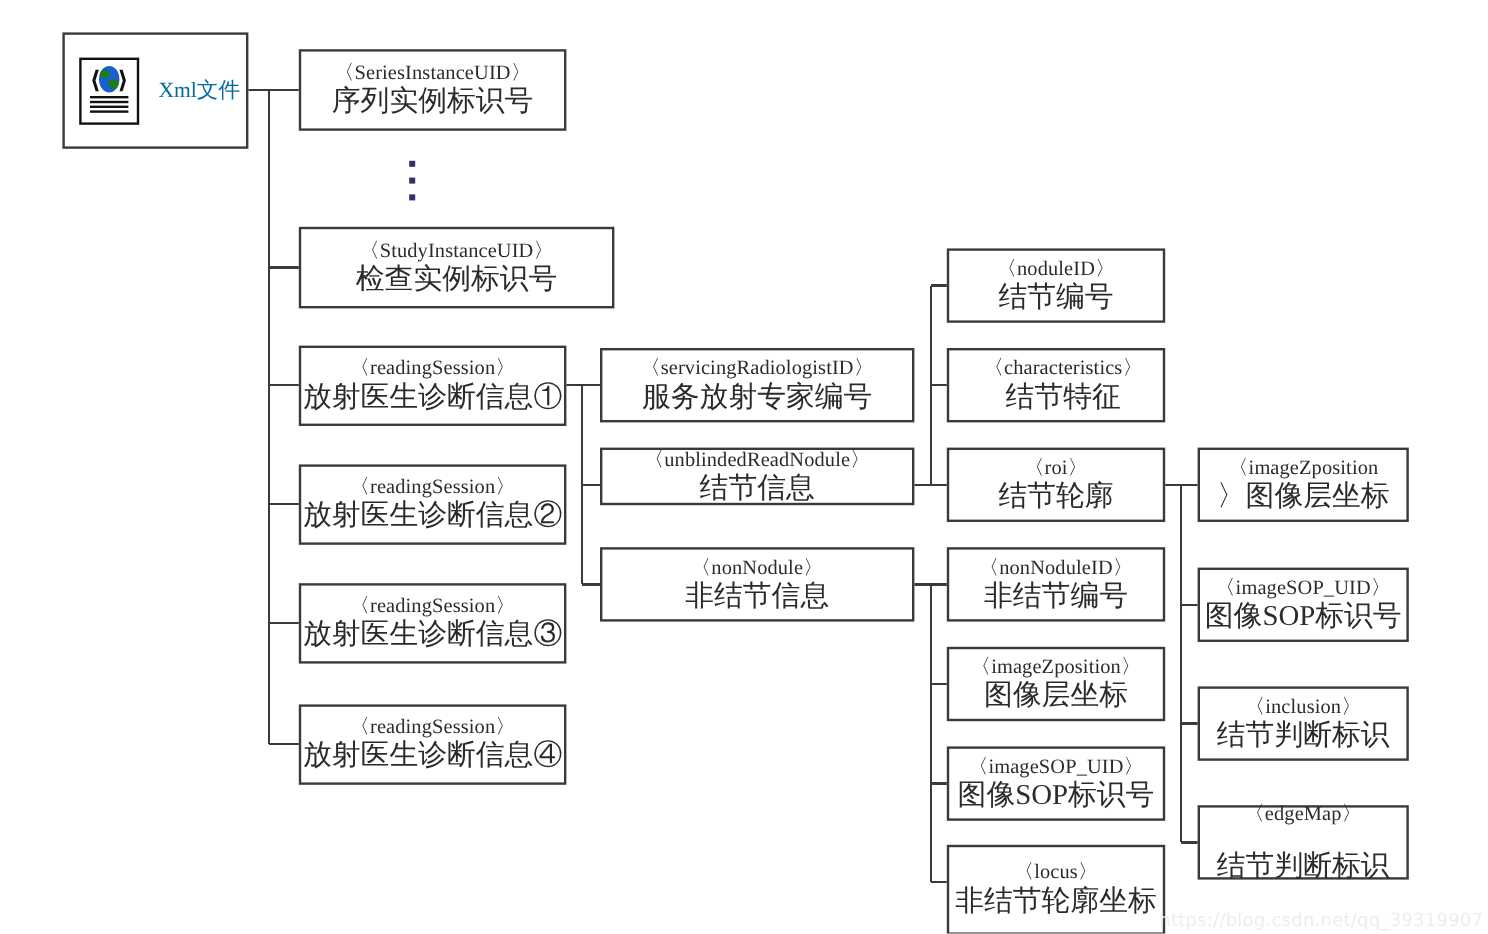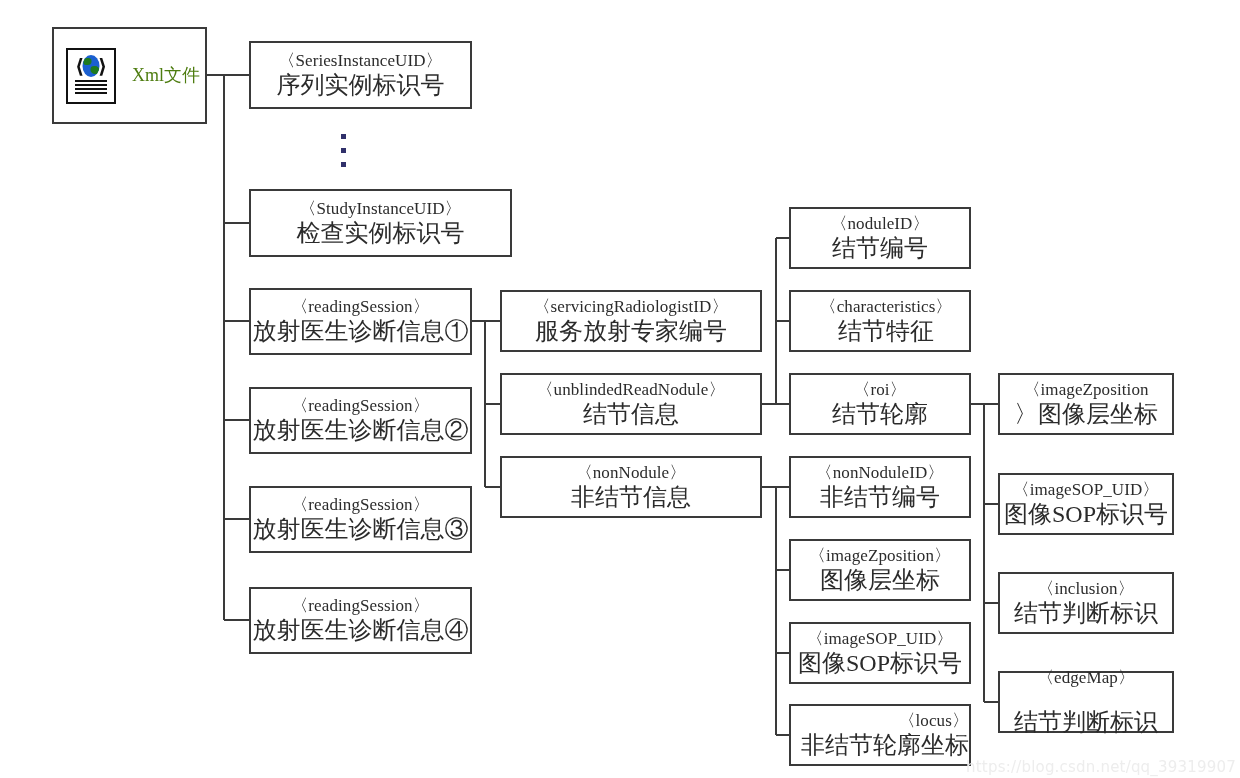--- a/index.html
+++ b/index.html
@@ -31,21 +31,21 @@
   .xml-icon .globe{position:absolute;left:50%;top:5px;
       transform:translateX(-50%);width:17px;height:22px;border-radius:50%;
       background:#1a5fd0;overflow:hidden;}
   .xml-icon .globe:before{content:"";position:absolute;left:1px;top:3px;
       width:8px;height:7px;background:#1e7a1e;border-radius:50% 40% 50% 30%;}
   .xml-icon .globe:after{content:"";position:absolute;right:0px;top:11px;
       width:9px;height:8px;background:#1e7a1e;border-radius:40% 50% 30% 50%;}
   .xml-icon .lines{position:absolute;left:7px;right:7px;bottom:7px;height:15px;
       display:flex;flex-direction:column;justify-content:space-between;}
   .xml-icon .lines i{display:block;height:2px;background:#111;}
-  #root-label{font-size:18px;color:#4d7c0f;white-space:nowrap;}
+  #root-label{font-size:18px;color:#0369a1;white-space:nowrap;}
 
   #ellipsis{position:absolute;display:flex;flex-direction:column;
             justify-content:space-between;align-items:center;}
   #ellipsis i{display:block;width:5px;height:5px;background:#30306a;}
 
   #watermark{position:absolute;right:4px;bottom:2px;font-size:15px;
              color:#ededed;font-family:"DejaVu Sans",sans-serif;
              white-space:nowrap;letter-spacing:0.2px;}
 </style>
 </head>
@@ -141,21 +141,21 @@
   <div class="node" style="left:249px;top:587px;width:223px;height:67px;">
     <span class="tag">〈readingSession〉</span>
     <span class="cn">放射医生诊断信息④</span>
   </div>
 
   <div class="node" style="left:500px;top:290px;width:262px;height:62px;">
     <span class="tag">〈servicingRadiologistID〉</span>
     <span class="cn">服务放射专家编号</span>
   </div>
 
-  <div class="node" style="left:500px;top:373px;width:262px;height:62px;">
+  <div class="node" style="left:500px;top:373px;width:262px;height:48px;">
     <span class="tag">〈unblindedReadNodule〉</span>
     <span class="cn">结节信息</span>
   </div>
 
   <div class="node" style="left:500px;top:456px;width:262px;height:62px;">
     <span class="tag">〈nonNodule〉</span>
     <span class="cn">非结节信息</span>
   </div>
 
   <div class="node" style="left:789px;top:207px;width:182px;height:62px;">
@@ -181,21 +181,21 @@
   <div class="node" style="left:789px;top:539px;width:182px;height:62px;">
     <span class="tag">〈imageZposition〉</span>
     <span class="cn">图像层坐标</span>
   </div>
 
   <div class="node" style="left:789px;top:622px;width:182px;height:62px;">
     <span class="tag">〈imageSOP_UID〉</span>
     <span class="cn">图像SOP标识号</span>
   </div>
 
-  <div class="node" style="left:789px;top:704px;width:182px;height:62px;align-items:flex-end;">
+  <div class="node" style="left:789px;top:704px;width:182px;height:75px;">
     <span class="tag">〈locus〉</span>
     <span class="cn">非结节轮廓坐标</span>
   </div>
 
   <div class="node wrapped" style="left:998px;top:373px;width:176px;height:62px;">
     <span class="tag">〈imageZposition</span>
     <span class="cn">〉图像层坐标</span>
   </div>
 
   <div class="node" style="left:998px;top:473px;width:176px;height:62px;">

